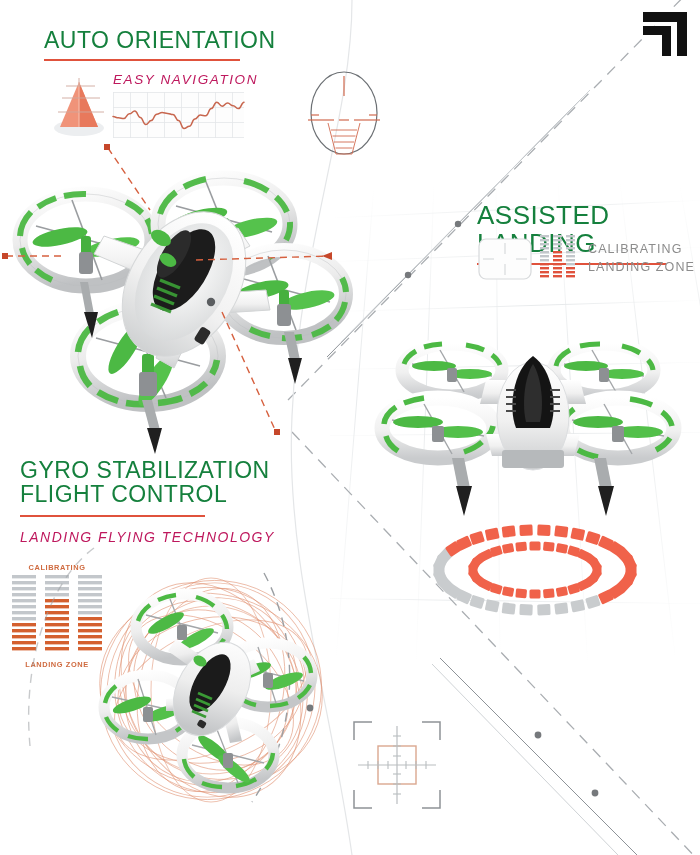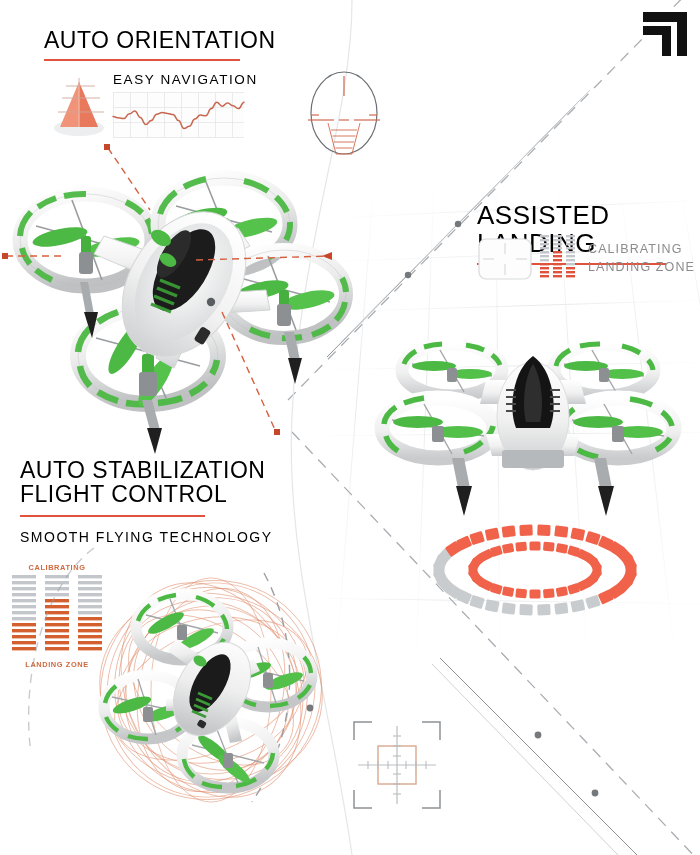--- a/index.html
+++ b/index.html
@@ -8,30 +8,31 @@
     background:#ffffff;
     font-family:"Liberation Sans","DejaVu Sans",sans-serif;
     -webkit-font-smoothing:antialiased;
   }
   #stage{position:absolute;inset:0;width:700px;height:855px;}
   .abs{position:absolute;}
   svg{display:block;overflow:visible;}
 
   
   .sec-title{
-    color:#000000;letter-spacing:.5px;font-weight:400;
+    color:#15803d;letter-spacing:.5px;font-weight:400;
     line-height:1.06;white-space:pre-line;
   }
   .t-auto{font-size:23px;}
   .t-assist{font-size:26px;}
   .t-gyro{font-size:23px;}
   .rule{background:#e0523c;height:2px;}
   .sub{
-    color:#000000;font-size:13.5px;letter-spacing:1.6px;font-weight:400;
+    color:#be185d;font-size:13.5px;letter-spacing:1.6px;font-weight:400;
     white-space:nowrap;
+    font-style:italic;
   }
   .sub-lg{font-size:14px;letter-spacing:1.5px;}
   .cal-txt{
     color:#8c8c8c;font-size:12.5px;letter-spacing:1.1px;line-height:1.45;
     white-space:pre-line;
   }
   .eq-label{
     color:#cf6a3f;font-size:7.4px;letter-spacing:.6px;font-weight:700;
     text-align:center;white-space:nowrap;
   }
@@ -522,24 +523,24 @@
       <rect x="-5.5" y="-6.5" width="11" height="13" rx="1.5" fill="#f0624a" transform="translate(146.3,33.5) rotate(96.8)"></rect>
       <rect x="-5.5" y="-6.5" width="11" height="13" rx="1.5" fill="#f0624a" transform="translate(162.8,36.2) rotate(101.7)"></rect>
       <rect x="-5.5" y="-6.5" width="11" height="13" rx="1.5" fill="#f0624a" transform="translate(177.9,40.1) rotate(107.5)"></rect>
       <rect x="-5.5" y="-6.5" width="11" height="13" rx="1.5" fill="#f0624a" transform="translate(190.9,45.1) rotate(114.6)"></rect>
       <rect x="-5.5" y="-6.5" width="11" height="13" rx="1.5" fill="#f0624a" transform="translate(201.6,50.9) rotate(123.9)"></rect>
       <rect x="-5.5" y="-6.5" width="11" height="13" rx="1.5" fill="#f0624a" transform="translate(209.5,57.6) rotate(137.1)"></rect>
       <rect x="-5.5" y="-6.5" width="11" height="13" rx="1.5" fill="#f0624a" transform="translate(214.4,64.7) rotate(155.8)"></rect>
     </svg>
 
   <div class="abs" style="left:20px;top:458px;">
-    <div class="sec-title t-gyro">AUTO STABILIZATION
+    <div class="sec-title t-gyro">GYRO STABILIZATION
 FLIGHT CONTROL</div>
     <div class="rule" style="width:185px;margin-top:8px;"></div>
-    <div class="sub sub-lg" style="margin-top:12px;">SMOOTH FLYING TECHNOLOGY</div>
+    <div class="sub sub-lg" style="margin-top:12px;">LANDING FLYING TECHNOLOGY</div>
   </div>
 
   <div class="abs" style="left:12px;top:563px;width:90px;">
     <div class="eq-label">CALIBRATING</div>
     <svg id="gyroEq" width="90" height="82" viewBox="0 0 90 82" style="display:block;margin-top:3px;">
         <rect x="0" y="0" width="24" height="3.4" fill="#c3c7cb"></rect>
         <rect x="0" y="6" width="24" height="3.4" fill="#c3c7cb"></rect>
         <rect x="0" y="12" width="24" height="3.4" fill="#c3c7cb"></rect>
         <rect x="0" y="18" width="24" height="3.4" fill="#c3c7cb"></rect>
         <rect x="0" y="24" width="24" height="3.4" fill="#c3c7cb"></rect>

